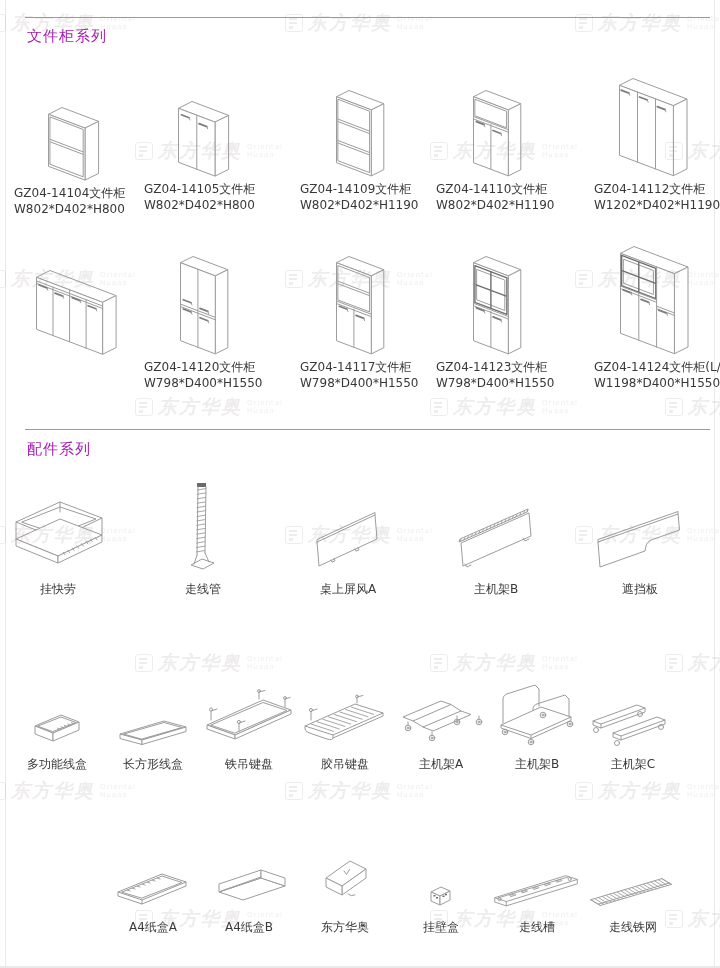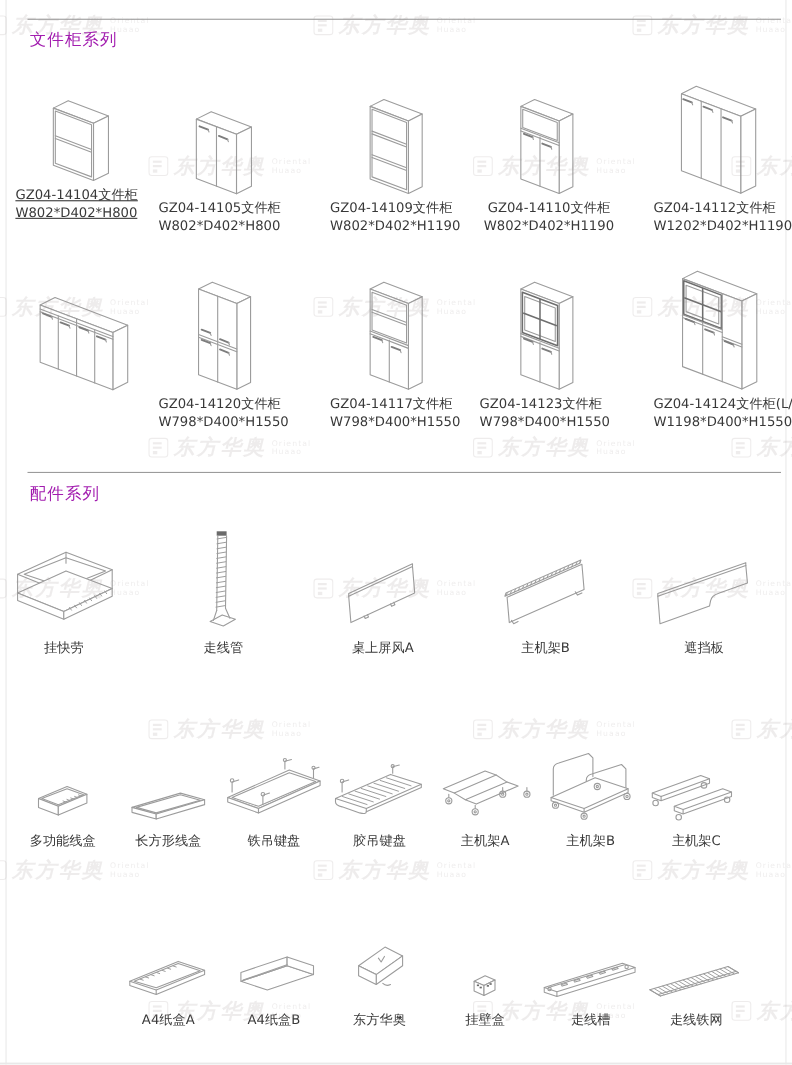--- a/index.html
+++ b/index.html
@@ -37,21 +37,21 @@
 
 <div id="page">
 
   <div class="edge" style="left:5px;top:0;width:1px;height:968px;"></div>
   <div class="edge" style="left:714px;top:0;width:1px;height:968px;"></div>
   <div class="edge" style="left:0;top:966px;width:720px;height:2px;"></div>
 
   <div class="rule" style="left:25px;top:17px;width:685px;"></div>
   <div class="sec-title" style="left:27px;top:27px;">文件柜系列</div>
 
-  <div class="cell" style="left:10px;top:60px;width:128px;text-decoration:underline;">
+  <div class="cell" style="left:10px;top:76px;width:128px;">
     <div class="fig" style="height:106px;">
         <svg width="54" height="76" viewBox="0 0 54 76">
           <polygon class="face" points="1.5,8.3 15.0,1.5 51.6,15.4 38.0,22.1"></polygon>
           <polygon class="face" points="38.0,74.1 51.6,67.4 51.6,15.4 38.0,22.1"></polygon>
           <polygon class="face" points="1.5,60.3 38.0,74.1 38.0,22.1 1.5,8.3"></polygon>
           <polygon class="thin" points="3.3,11.0 36.2,23.5 36.2,70.8 3.3,58.4"></polygon>
           <line class="thin" x1="3.3" y1="33.4" x2="36.2" y2="45.9"></line>
           <line class="thin" x1="3.3" y1="35.9" x2="36.2" y2="48.4"></line>
         </svg>
       </div>
@@ -89,21 +89,21 @@
           <line class="thin" x1="3.2" y1="32.7" x2="34.6" y2="44.6"></line>
           <line class="thin" x1="3.2" y1="51.6" x2="34.6" y2="63.5"></line>
           <line class="thin" x1="3.2" y1="54.1" x2="34.6" y2="66.0"></line>
         </svg>
       </div>
     <div class="code">
       <div>GZ04-14109文件柜</div>
       <div>W802*D402*H1190</div>
     </div>
   </div>
-  <div class="cell" style="left:432px;top:72px;width:130px;text-align:center;">
+  <div class="cell" style="left:432px;top:72px;width:130px;">
     <div class="fig" style="height:106px;">
         <svg width="51" height="89" viewBox="0 0 51 89">
           <polygon class="face" points="1.5,7.7 14.0,1.5 48.8,14.7 36.3,20.9"></polygon>
           <polygon class="face" points="36.3,86.9 48.8,80.7 48.8,14.7 36.3,20.9"></polygon>
           <polygon class="face" points="1.5,73.7 36.3,86.9 36.3,20.9 1.5,7.7"></polygon>
           <polygon class="thin" points="3.2,10.4 34.6,22.3 34.6,38.8 3.2,26.9"></polygon>
           <line class="thin" x1="1.5" y1="27.5" x2="36.3" y2="40.7"></line>
           <line class="thin" x1="1.5" y1="30.0" x2="36.3" y2="43.2"></line>
           <line class="thin" x1="18.9" y1="35.5" x2="18.9" y2="80.3"></line>
           <line class="hd" x1="4.3" y1="32.6" x2="12.1" y2="35.6"></line>

